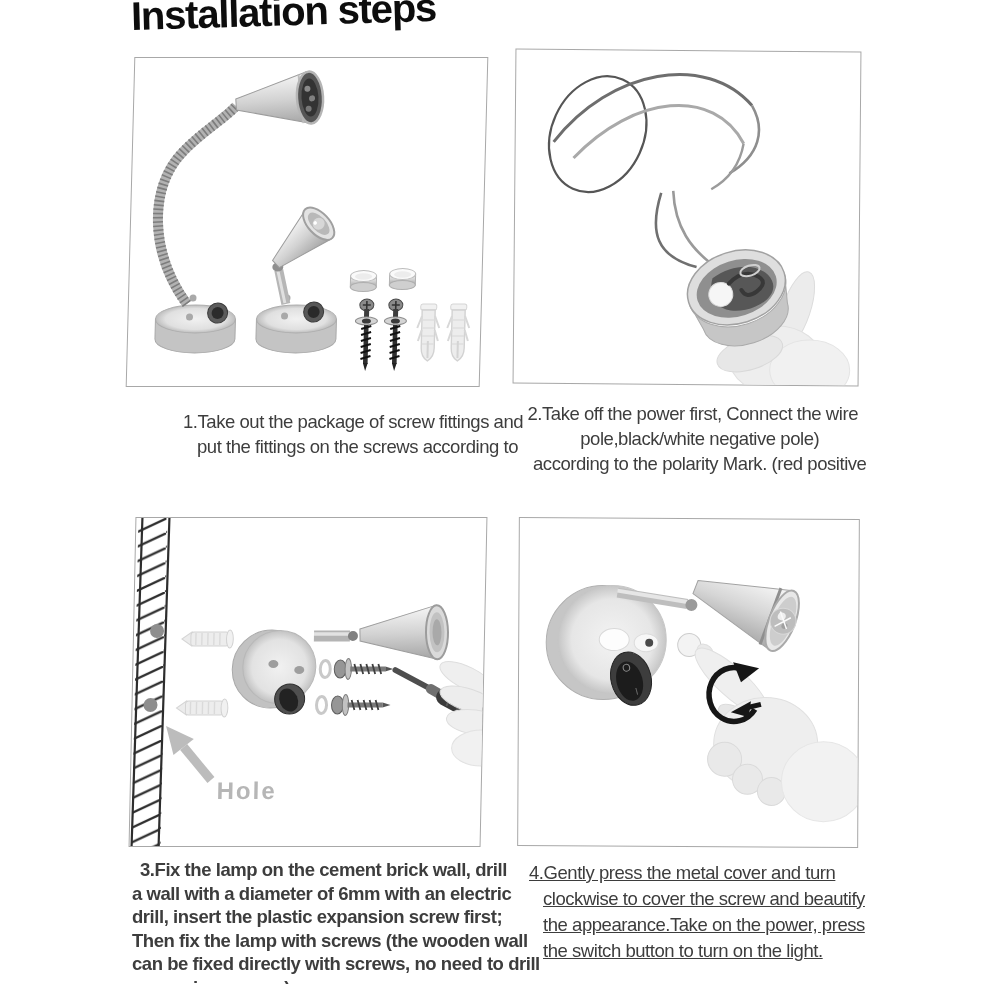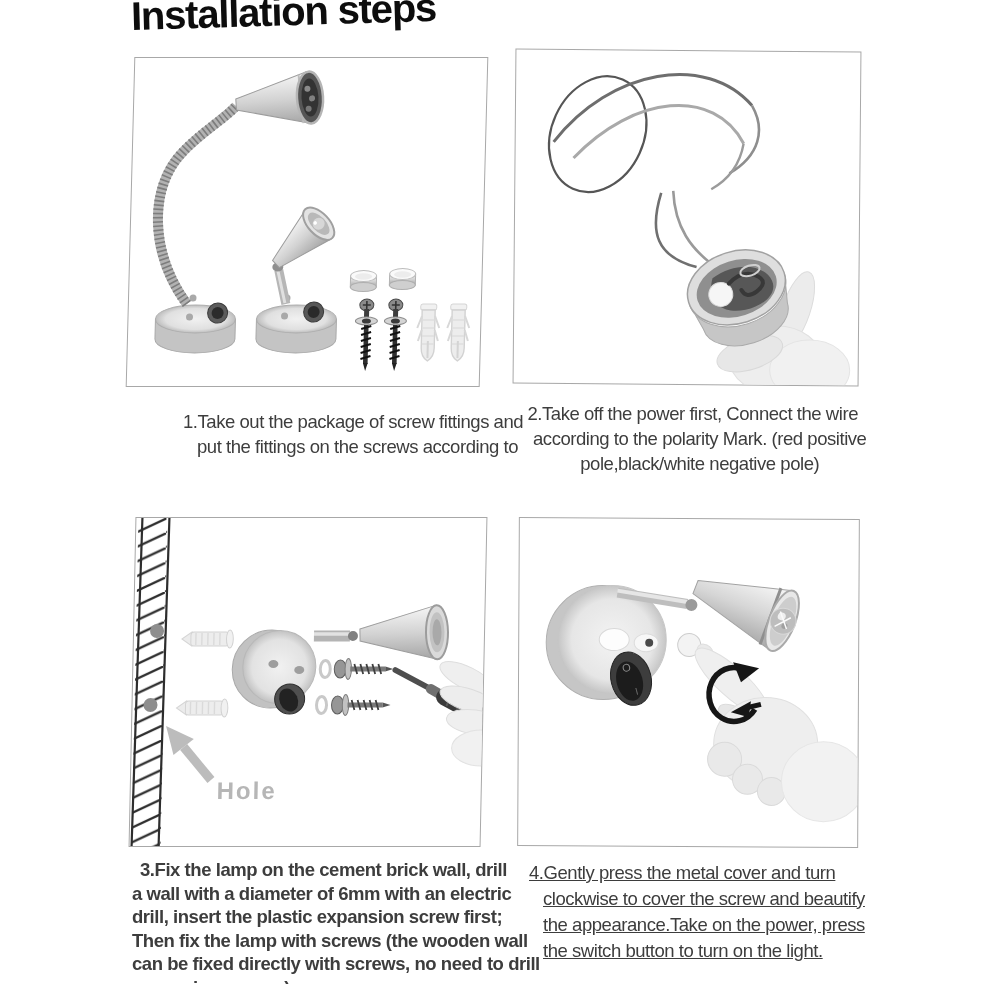--- a/index.html
+++ b/index.html
@@ -340,22 +340,22 @@
     </svg>
   </div>
 
   <div class="caption caption-1">
     <div class="cap-line">1.Take out the package of screw fittings and</div>
     <div class="cap-line cont">put the fittings on the screws according to</div>
   </div>
 
   <div class="caption caption-2">
     <div class="cap-line">2.Take off the power first, Connect the wire</div>
+    <div class="cap-line cont">pole,black/white negative pole)</div>
     <div class="cap-line cont">according to the polarity Mark. (red positive</div>
-    <div class="cap-line cont">pole,black/white negative pole)</div>
   </div>
 
   <div class="caption caption-3">
     <div class="cap-line first">3.Fix the lamp on the cement brick wall, drill</div>
     <div class="cap-line">a wall with a diameter of 6mm with an electric</div>
     <div class="cap-line">drill, insert the plastic expansion screw first;</div>
     <div class="cap-line">Then fix the lamp with screws (the wooden wall</div>
     <div class="cap-line">can be fixed directly with screws, no need to drill</div>
     <div class="cap-line">expansion screws)</div>
   </div>

